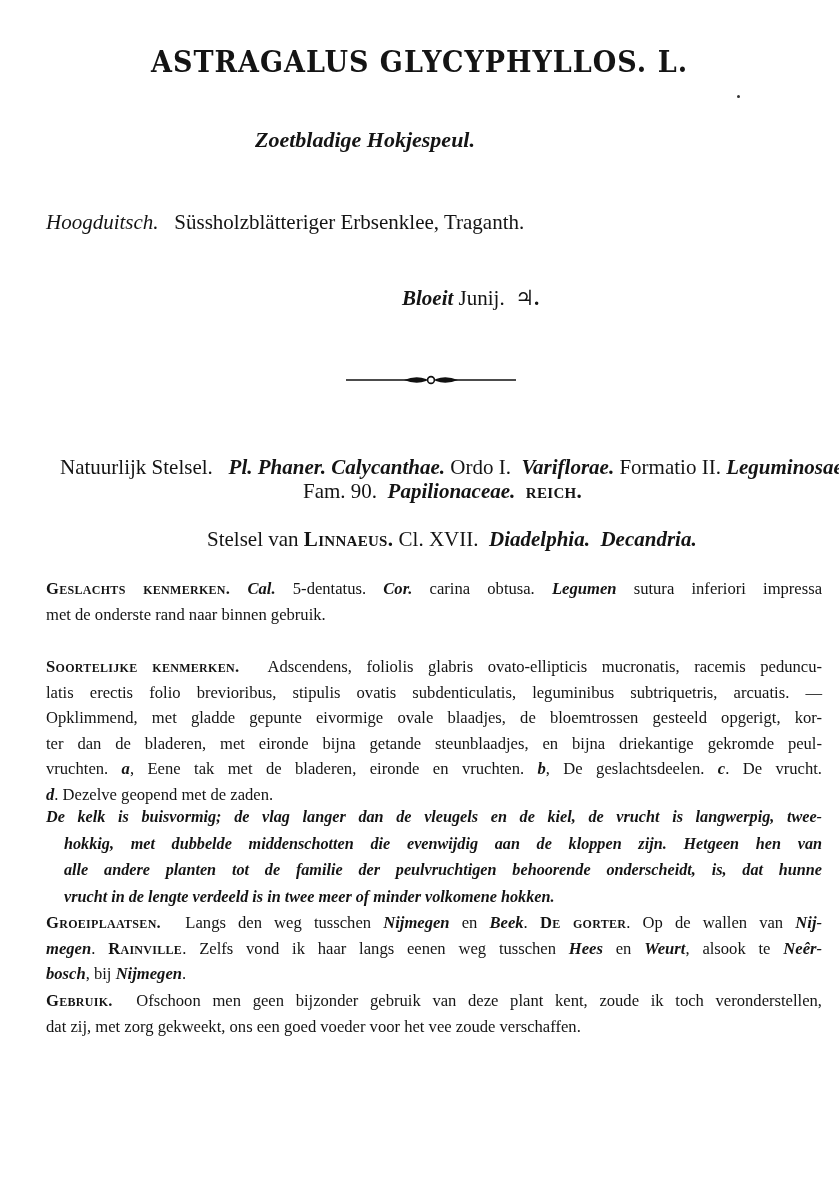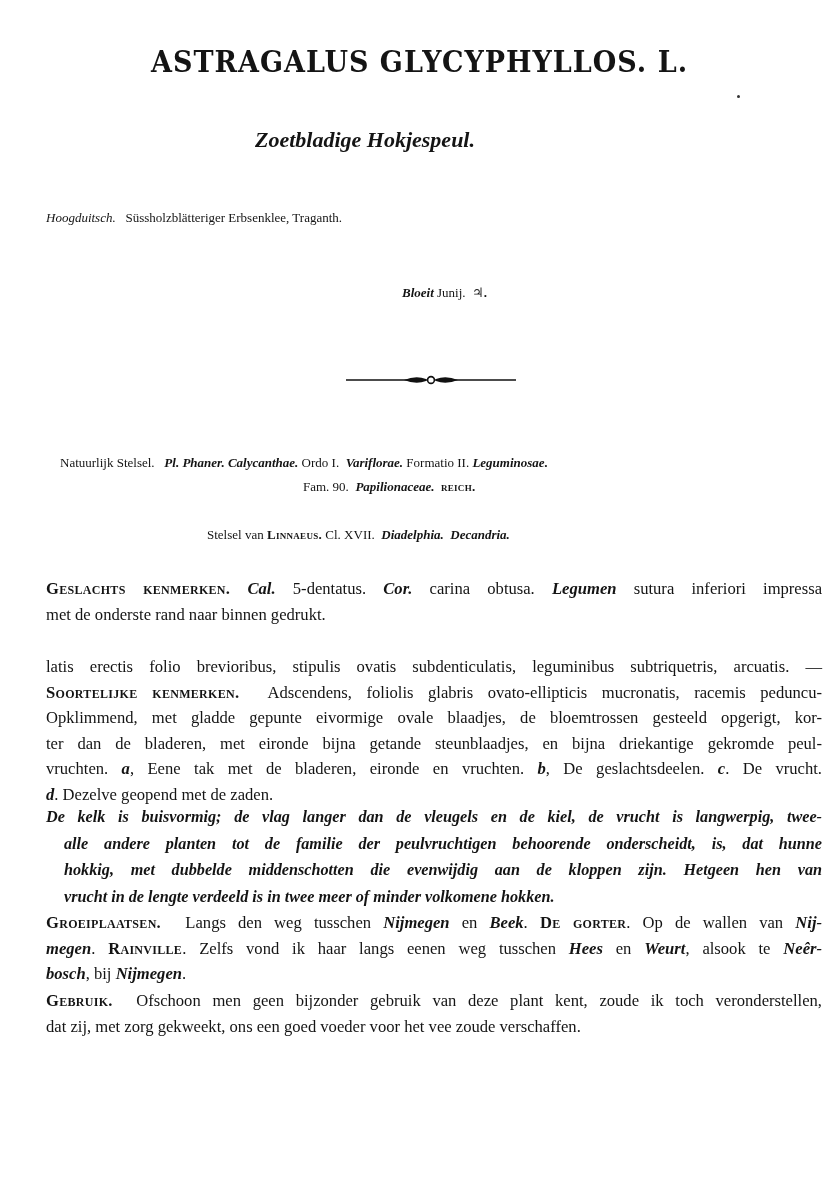--- a/index.html
+++ b/index.html
@@ -11,21 +11,21 @@
     .abs { position: absolute; }
     .title {
       left: 0; width: 839px; top: 46px; text-align: center;
       font-family: "DejaVu Serif", serif; font-weight: bold;
       font-size: 27px; letter-spacing: 1px; transform: scaleY(1.12);
     }
     .subtitle {
       left: 0; width: 730px; top: 127px; text-align: center;
       font-weight: bold; font-style: italic; font-size: 22px;
     }
-    .line { font-size: 13px; white-space: nowrap; }
+    .line { font-size: 21px; white-space: nowrap; }
     .it { font-style: italic; }
     .bi { font-style: italic; font-weight: bold; }
     .b { font-weight: bold; }
     .sc { font-variant: small-caps; font-weight: bold; letter-spacing: 0.3px; }
     .para { left: 46px; width: 776px; font-size: 16.6px; line-height: 25.5px; }
     .para .ln { display: block; text-align: justify; text-align-last: justify; white-space: nowrap; }
     .para .ln.last { text-align-last: left; }
     .italic-block { left: 46px; width: 776px; font-style: italic; font-weight: bold; font-size: 16.2px; line-height: 26.5px; }
     .italic-block .ln { display: block; text-align-last: justify; text-align: justify; white-space: nowrap; padding-left: 18px; }
     .italic-block .ln:first-child { padding-left: 0; }
@@ -75,35 +75,35 @@
 <div class="abs line" style="left:207px; top:527px;">
   <span>Stelsel van</span>
   <span class="sc">Linnaeus.</span>
   <span>Cl. XVII.</span>&nbsp;
   <span class="bi">Diadelphia.</span>&nbsp;
   <span class="bi">Decandria.</span>
 </div>
 
 <div class="abs para" style="top:576px;">
     <span class="ln"><span class="sc">Geslachts kenmerken.</span>&nbsp;<span class="bi">Cal.</span><span> 5-dentatus.  </span><span class="bi">Cor.</span><span> carina obtusa.  </span><span class="bi">Legumen</span><span> sutura inferiori impressa</span></span>
-    <span class="ln last"><span>met de onderste rand naar binnen gedrukt.</span></span>
+    <span class="ln last"><span>met de onderste rand naar binnen gebruik.</span></span>
   </div>
 <div class="abs para" style="top:654px;">
+    <span class="ln"><span class="sc">Soortelijke kenmerken.</span>&nbsp;<span> Adscendens, foliolis glabris ovato-ellipticis mucronatis, racemis peduncu-</span></span>
     <span class="ln"><span>latis erectis folio brevioribus, stipulis ovatis subdenticulatis, leguminibus subtriquetris, arcuatis. —</span></span>
-    <span class="ln"><span class="sc">Soortelijke kenmerken.</span>&nbsp;<span> Adscendens, foliolis glabris ovato-ellipticis mucronatis, racemis peduncu-</span></span>
     <span class="ln"><span>Opklimmend, met gladde gepunte eivormige ovale blaadjes, de bloemtrossen gesteeld opgerigt, kor-</span></span>
     <span class="ln"><span>ter dan de bladeren, met eironde bijna getande steunblaadjes, en bijna driekantige gekromde peul-</span></span>
     <span class="ln"><span>vruchten.  </span><span class="bi">a</span><span>, Eene tak met de bladeren, eironde en vruchten.  </span><span class="bi">b</span><span>, De geslachtsdeelen.  </span><span class="bi">c</span><span>. De vrucht.</span></span>
     <span class="ln last"><span class="bi">d</span><span>. Dezelve geopend met de zaden.</span></span>
   </div>
 
 <div class="abs italic-block" style="top:804px;">
   <span class="ln">De kelk is buisvormig; de vlag langer dan de vleugels en de kiel, de vrucht is langwerpig, twee-</span>
+  <span class="ln">hokkig, met dubbelde middenschotten die evenwijdig aan de kloppen zijn.  Hetgeen hen van</span>
   <span class="ln">alle andere planten tot de familie der peulvruchtigen behoorende onderscheidt, is, dat hunne</span>
-  <span class="ln">hokkig, met dubbelde middenschotten die evenwijdig aan de kloppen zijn.  Hetgeen hen van</span>
   <span class="ln last">vrucht in de lengte verdeeld is in twee meer of minder volkomene hokken.</span>
 </div>
 
 <div class="abs para" style="top:910px;">
     <span class="ln"><span class="sc">Groeiplaatsen.</span>&nbsp;<span> Langs den weg tusschen </span><span class="bi">Nijmegen</span><span> en </span><span class="bi">Beek</span><span>.  </span><span class="sc">De gorter</span><span>.  Op de wallen van </span><span class="bi">Nij-</span></span>
     <span class="ln"><span class="bi">megen</span><span>.  </span><span class="sc">Rainville</span><span>.  Zelfs vond ik haar langs eenen weg tusschen </span><span class="bi">Hees</span><span> en </span><span class="bi">Weurt</span><span>, alsook te </span><span class="bi">Neêr-</span></span>
     <span class="ln last"><span class="bi">bosch</span><span>, bij </span><span class="bi">Nijmegen</span><span>.</span></span>
   </div>
 <div class="abs para" style="top:988px;">
     <span class="ln"><span class="sc">Gebruik.</span>&nbsp;<span> Ofschoon men geen bijzonder gebruik van deze plant kent, zoude ik toch veronderstellen,</span></span>

